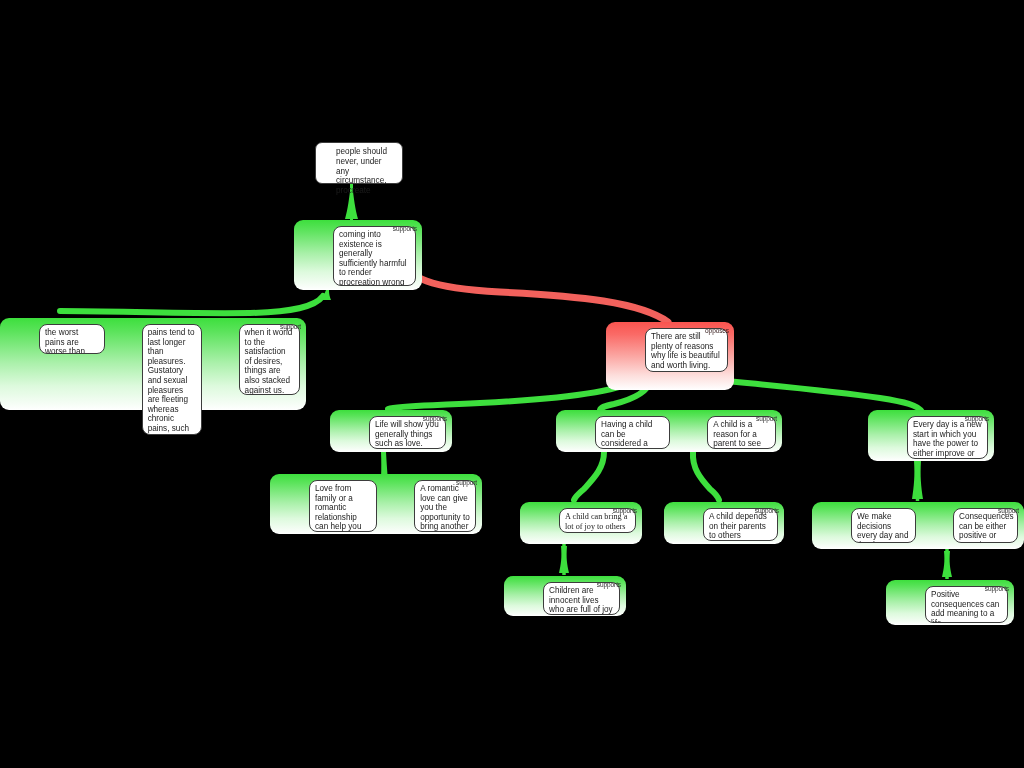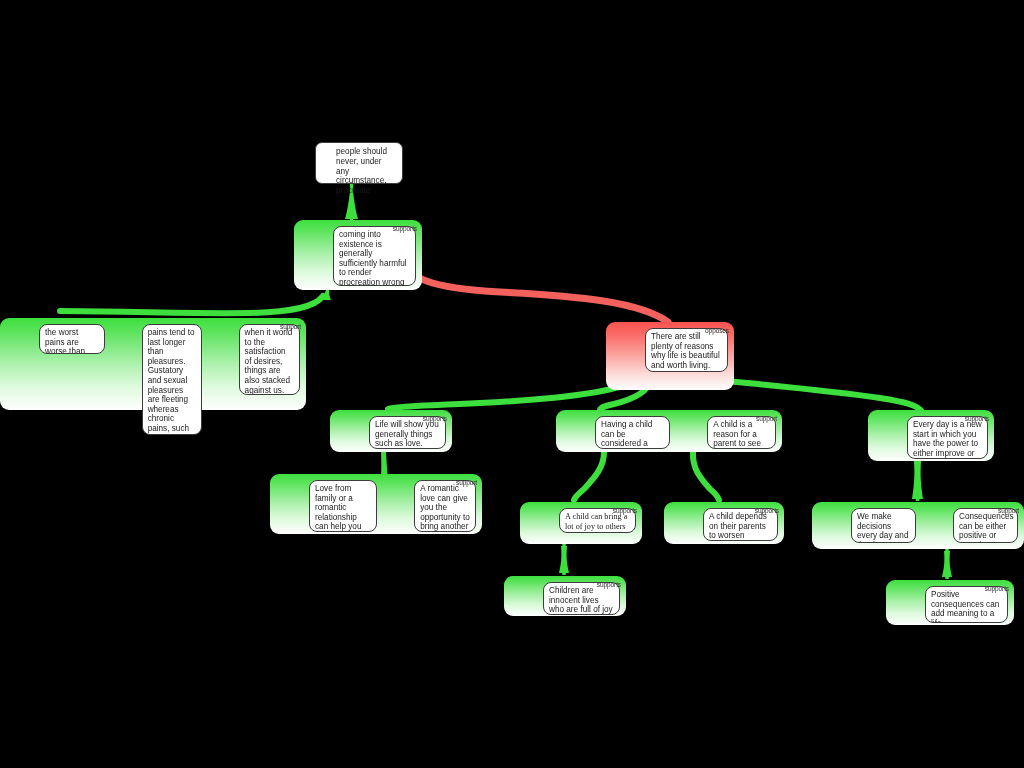--- a/index.html
+++ b/index.html
@@ -180,21 +180,21 @@
   <div class="panel support" style="left:520px;top:502px;width:122px;height:42px;">
     <span class="tag">supports</span>
     <div class="card" style="width:78px;height:25px;font-family:Liberation Serif, serif;">
       <span>A child can bring a lot of joy to others</span>
     </div>
   </div>
 
   <div class="panel support" style="left:664px;top:502px;width:120px;height:42px;">
     <span class="tag">supports</span>
     <div class="card" style="width:80px;height:33px;">
-      <span>A child depends on their parents to worsen</span>
+      <span>A child depends on their parents to others</span>
     </div>
   </div>
 
   <div class="panel support" style="left:812px;top:502px;width:212px;height:47px;">
     <span class="tag">support</span>
     <div class="card" style="width:82px;height:35px;">
       <span>We make decisions every day and that has consequences</span>
     </div>
     <div class="card" style="width:82px;height:35px;">
       <span>Consequences can be either positive or negative.</span>

